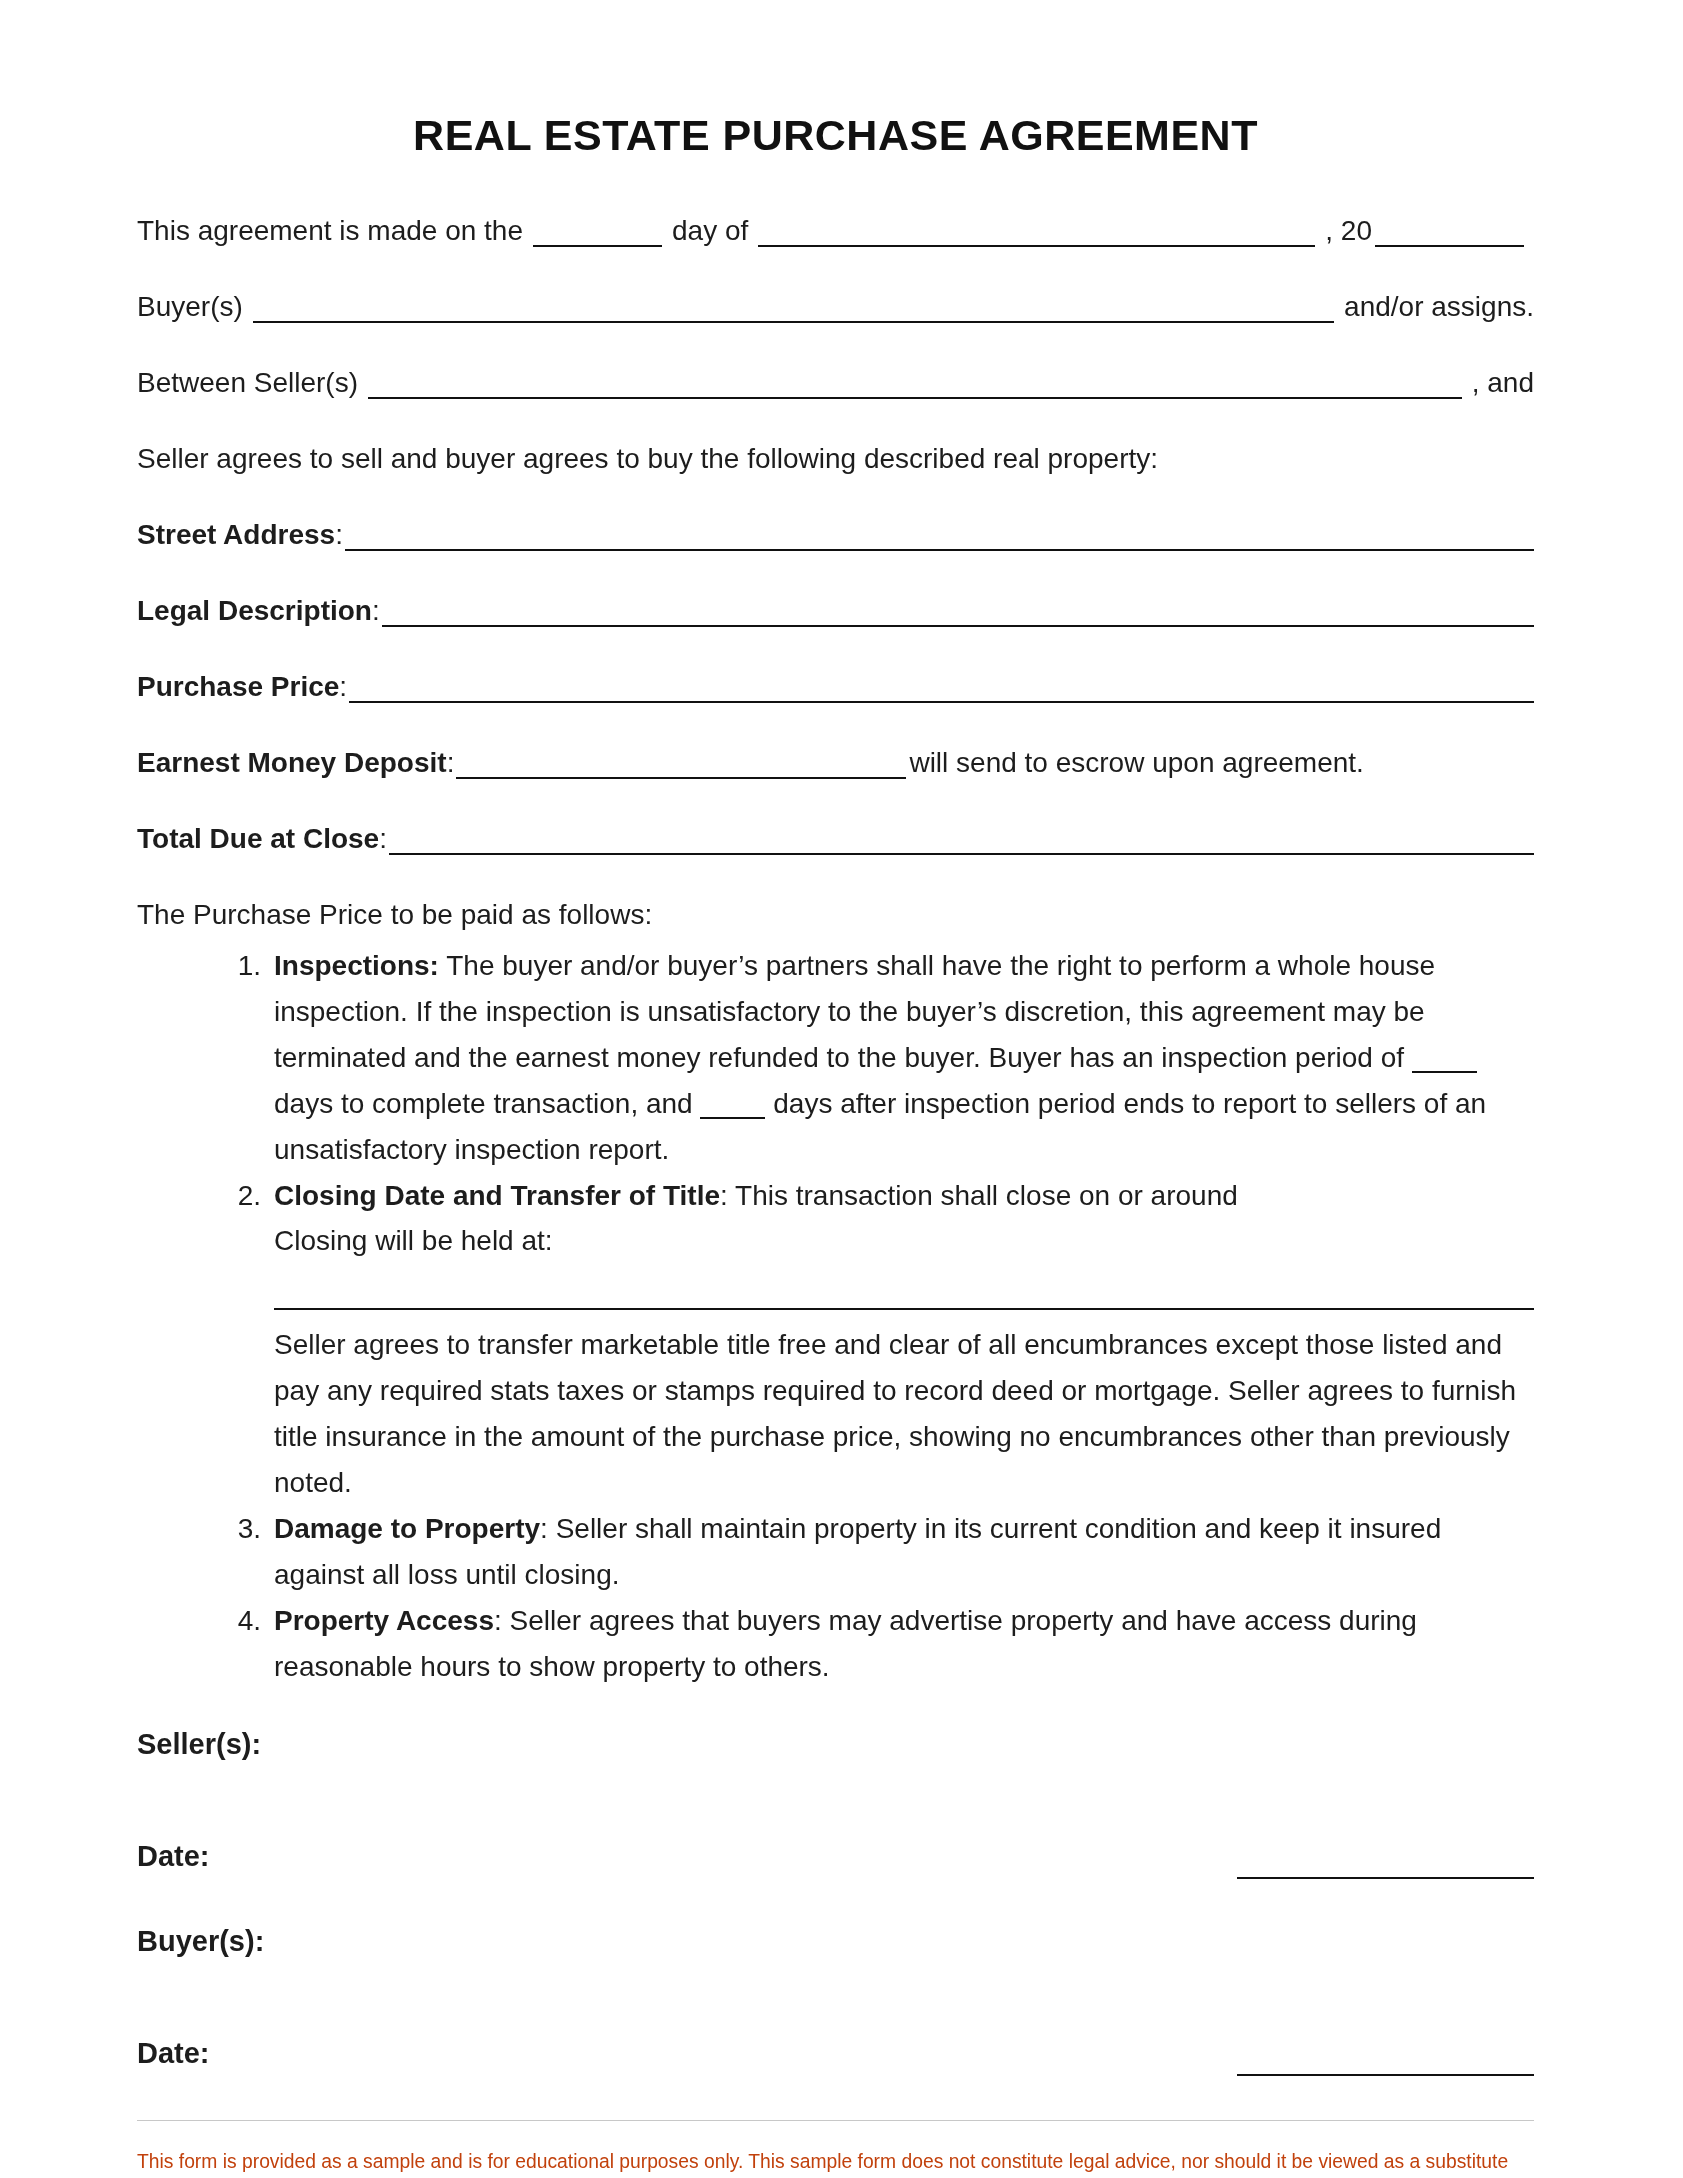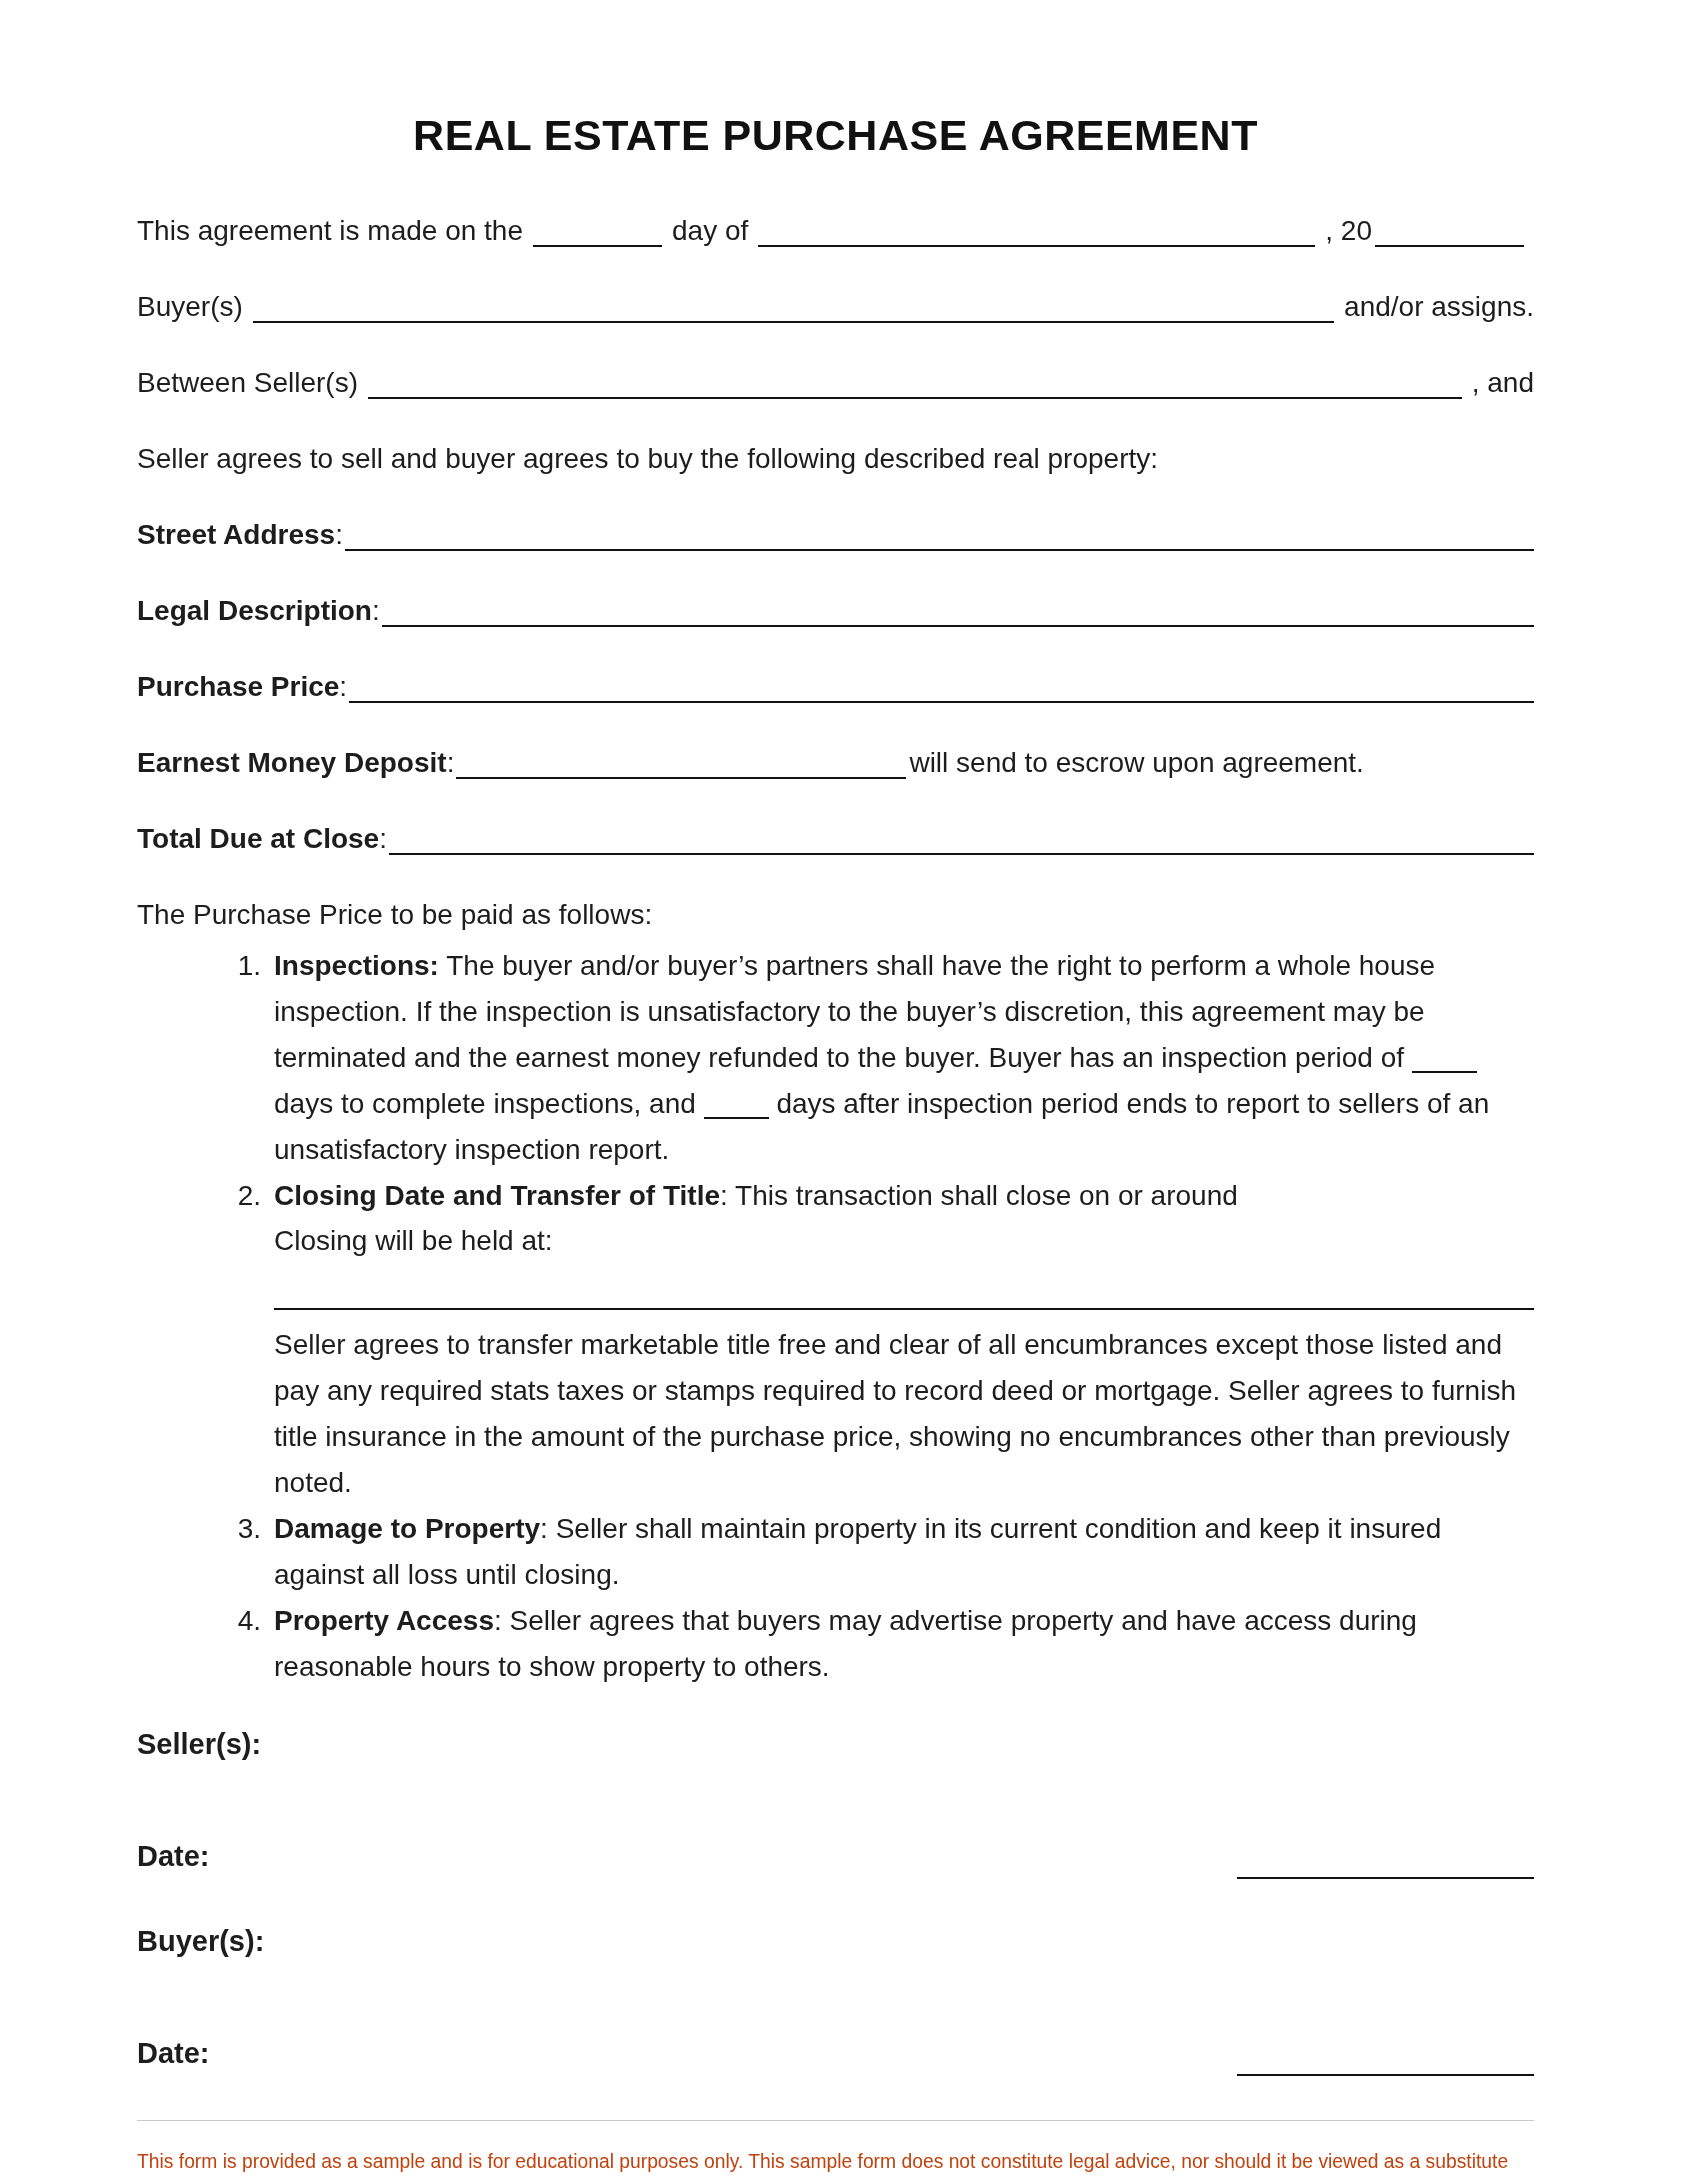--- a/index.html
+++ b/index.html
@@ -133,21 +133,21 @@
   <div class="terms-intro">The Purchase Price to be paid as follows:</div>
 
   <div class="list">
 
     <div class="list-item">
       <div class="num">1.</div>
       <div class="item-body">
         <span class="bold">Inspections:</span>
         <span>The buyer and/or buyer’s partners shall have the right to perform a whole house inspection. If the inspection is unsatisfactory to the buyer’s discretion, this agreement may be terminated and the earnest money refunded to the buyer. Buyer has an inspection period of</span>
         <span class="iblank iw66"></span>
-        <span>days to complete inspections, and</span>
+        <span>days to complete transaction, and</span>
         <span class="iblank iw66"></span>
         <span>days after inspection period ends to report to sellers of an unsatisfactory inspection report.</span>
       </div>
     </div>
 
     <div class="list-item">
       <div class="num">2.</div>
       <div class="item-body">
         <div><span class="bold">Closing Date and Transfer of Title</span><span>: This transaction shall close on or around</span></div>
         <div>Closing will be held at:</div>

